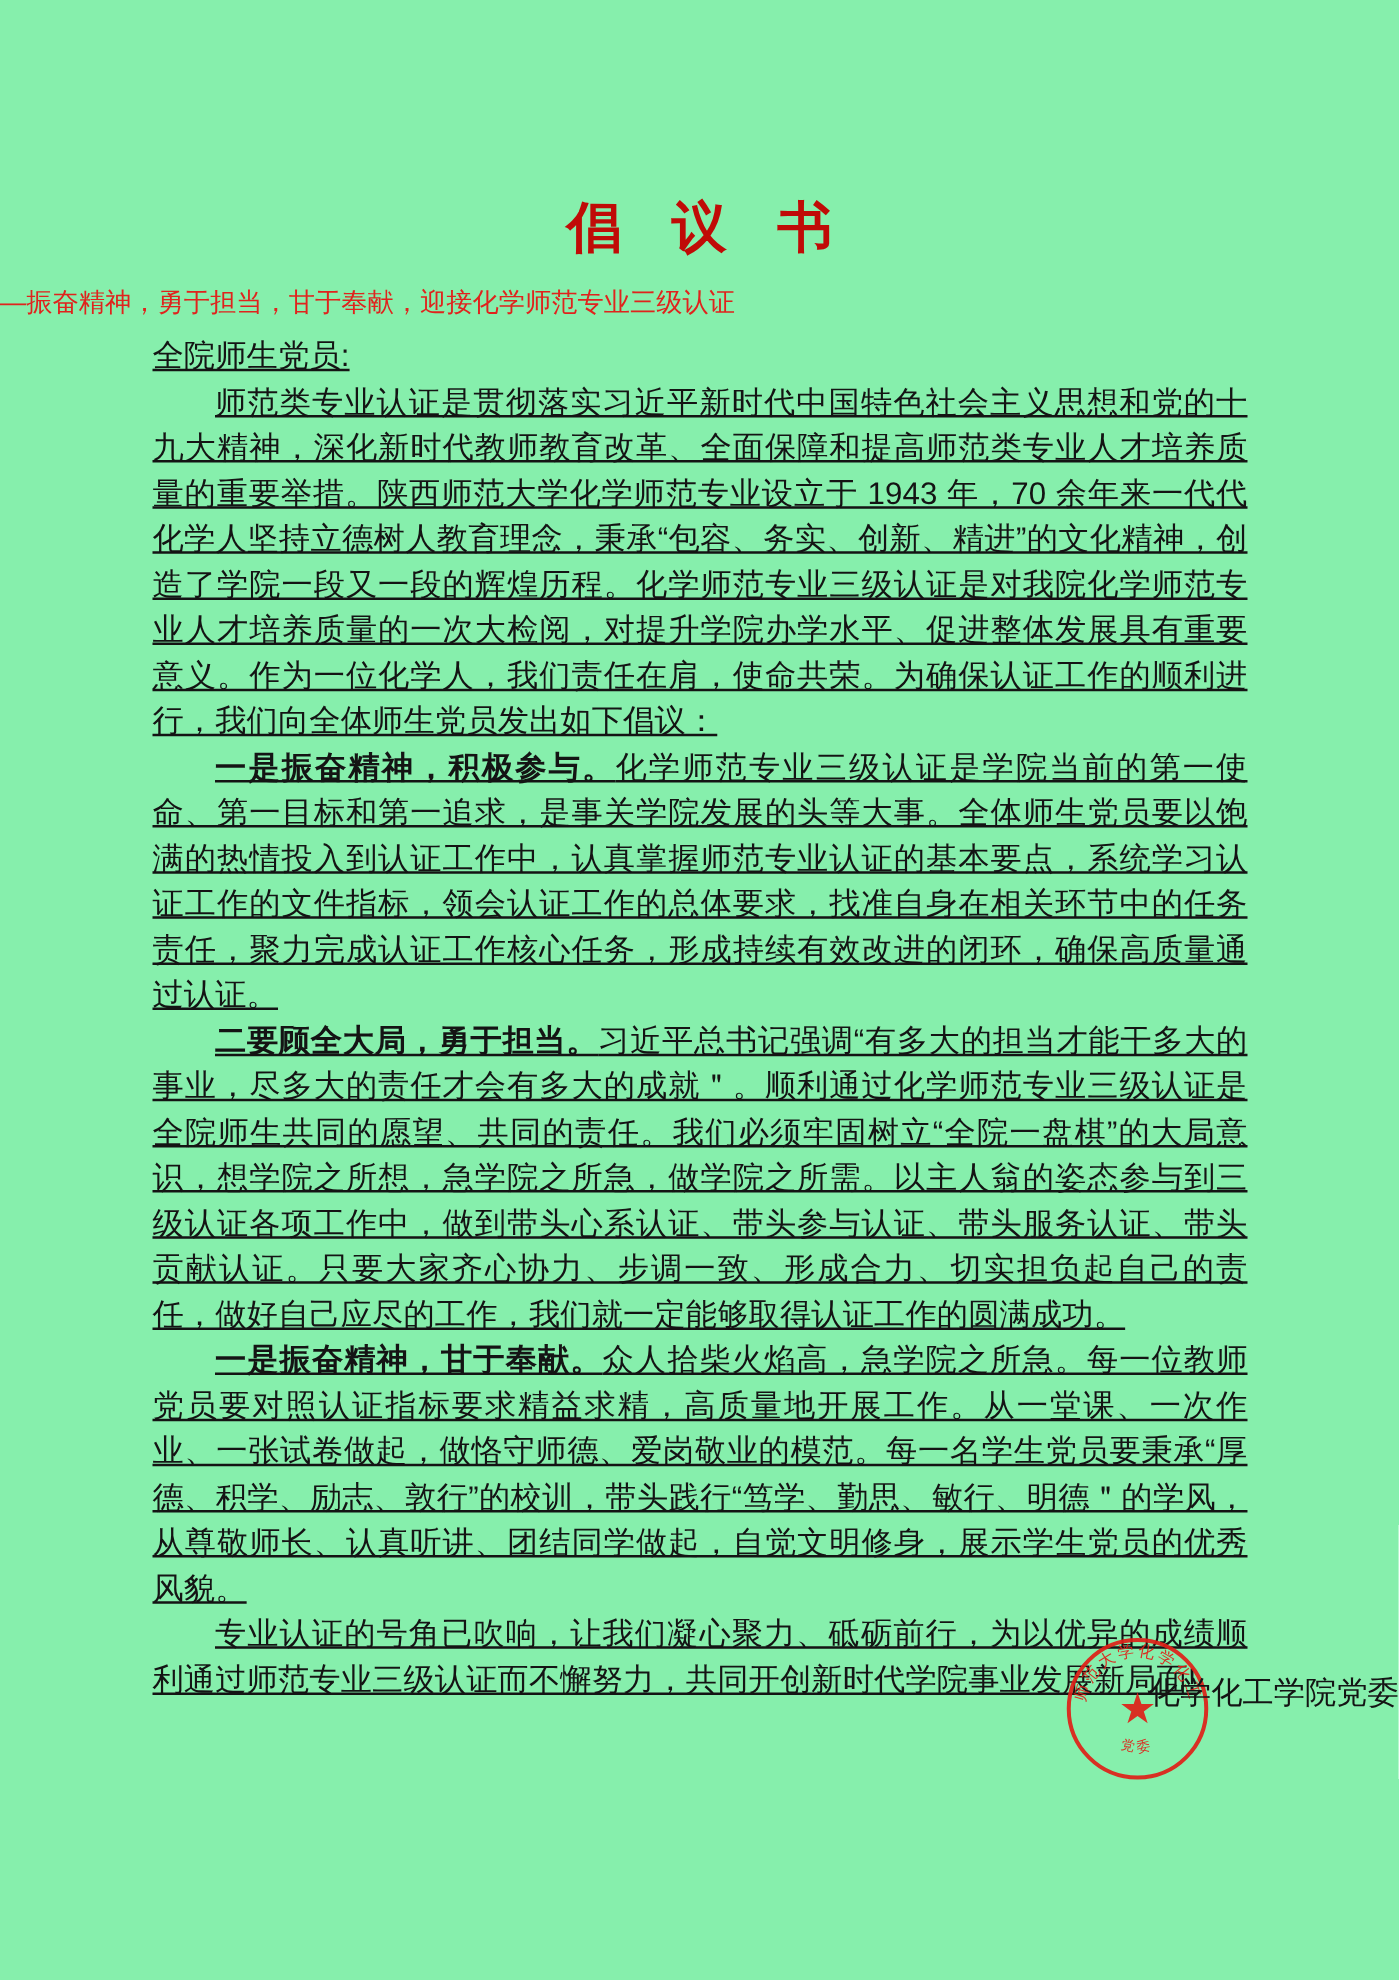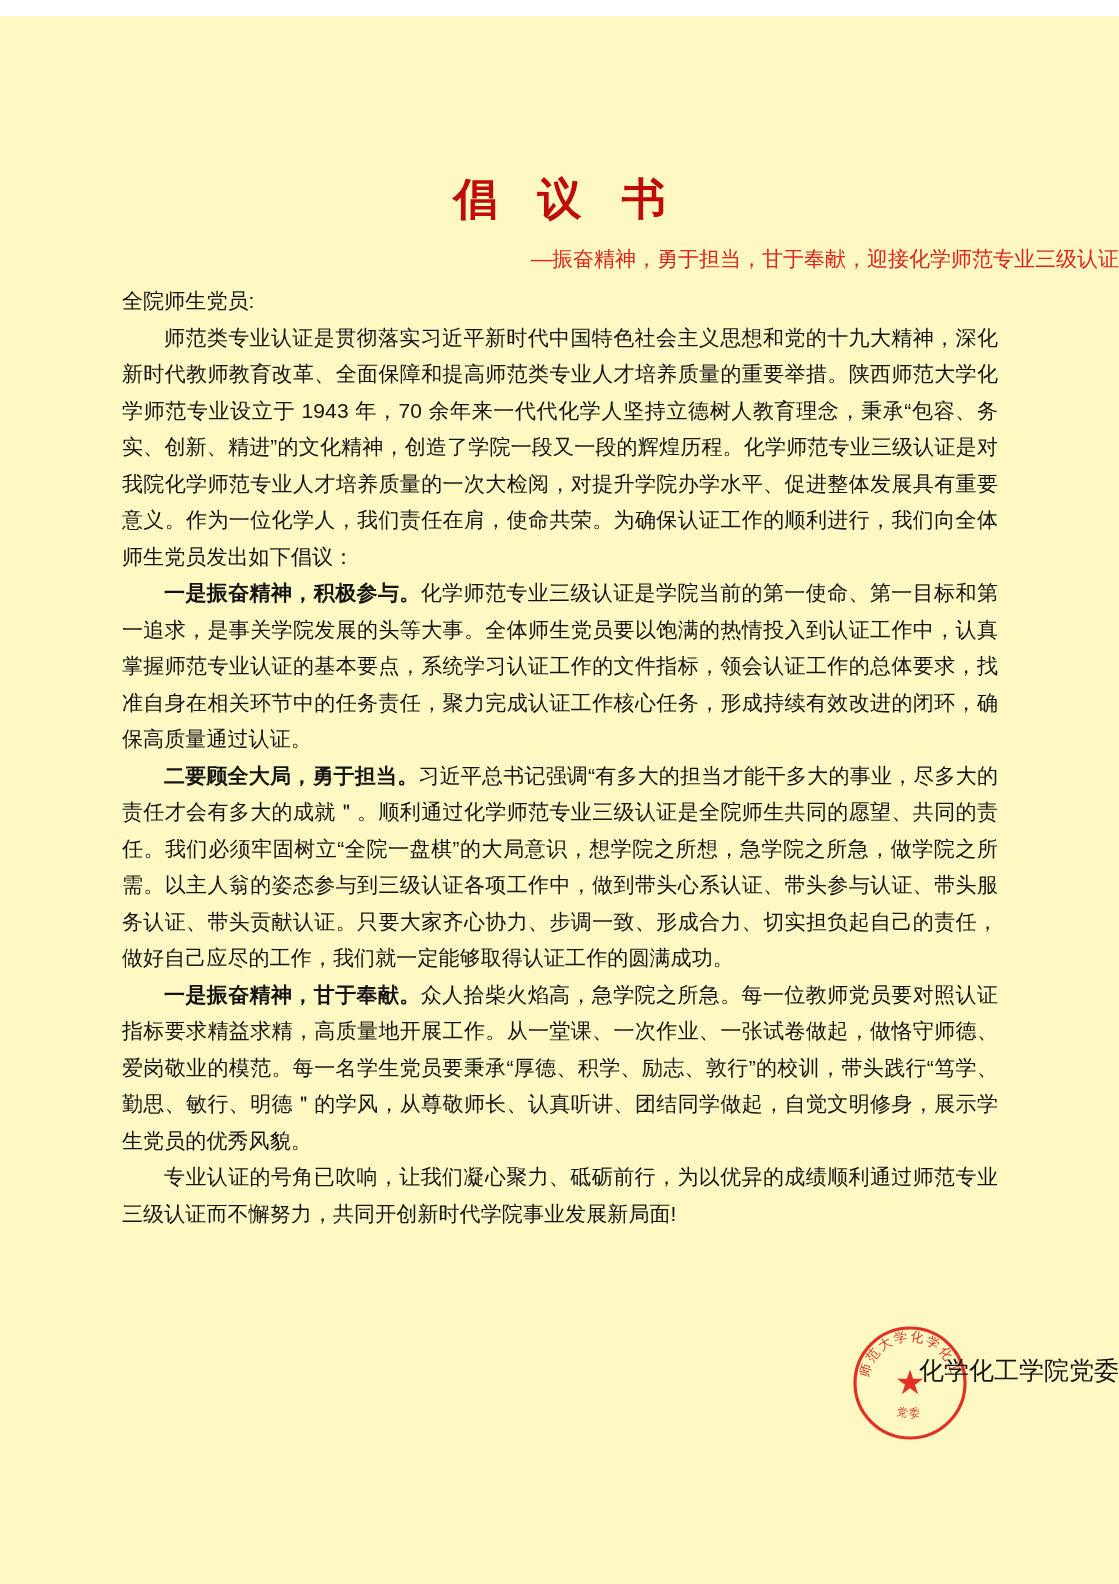--- a/index.html
+++ b/index.html
@@ -10,62 +10,62 @@
   body {
     width: 1119px;
     height: 1584px;
     position: relative;
     font-family: "Liberation Sans", "DejaVu Sans", sans-serif;
     overflow: hidden;
   }
   .page {
     position: absolute;
     inset: 0;
-    background: #fef9c3;
-    margin-top: 16px;
+    background: #86efac;
   }
   .doc-title {
     position: absolute;
     top: 155px;
     left: 0;
     width: 1119px;
     text-align: center;
     color: #c00b07;
     font-size: 44px;
     font-weight: bold;
     letter-spacing: 14px;
     text-indent: 14px;
     line-height: 1.25;
   }
   .doc-subtitle {
     position: absolute;
     top: 228px;
     left: 0;
     width: 1119px;
     box-sizing: border-box;
-    text-align: right;
+    text-align: left;
     color: #e0231d;
     font-size: 21px;
     font-weight: normal;
     line-height: 1.45;
   }
   .body-block {
     position: absolute;
     top: 267px;
     left: 122px;
     width: 876px;
   }
   .para {
-    font-size: 21px;
+    font-size: 25px;
     line-height: 36.5px;
     color: #141414;
     text-align: justify;
     text-justify: inter-ideograph;
     margin: 0;
     letter-spacing: 0.1px;
+    text-decoration: underline;
   }
   .para.indent {
     text-indent: 2em;
   }
   .para b {
     font-weight: bold;
   }
   .signature {
     position: absolute;
     left: 0;

